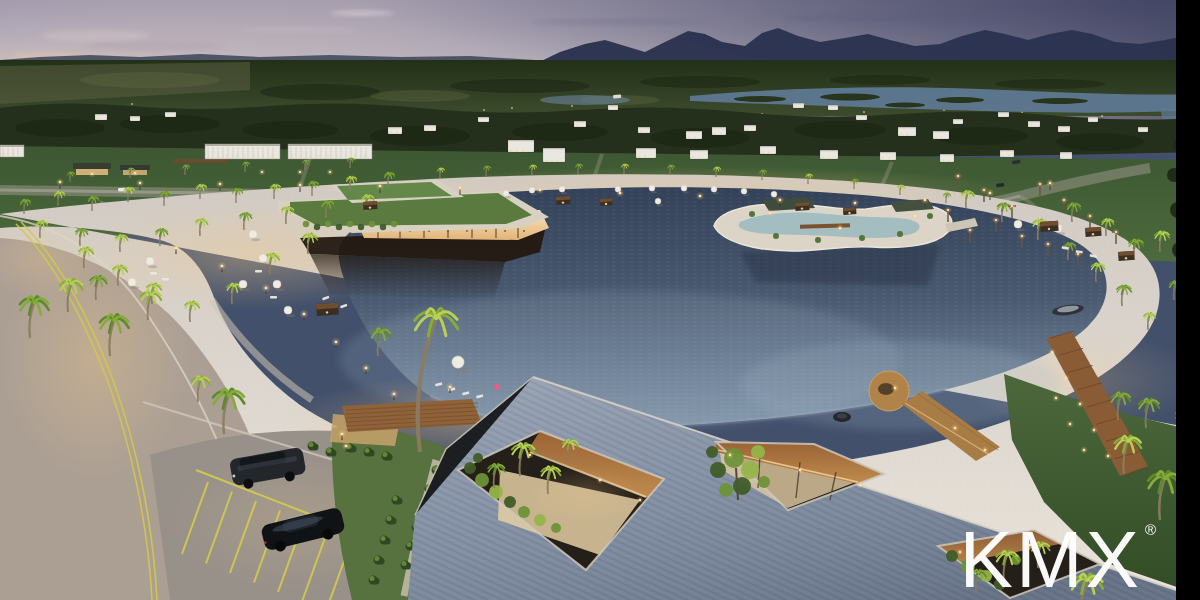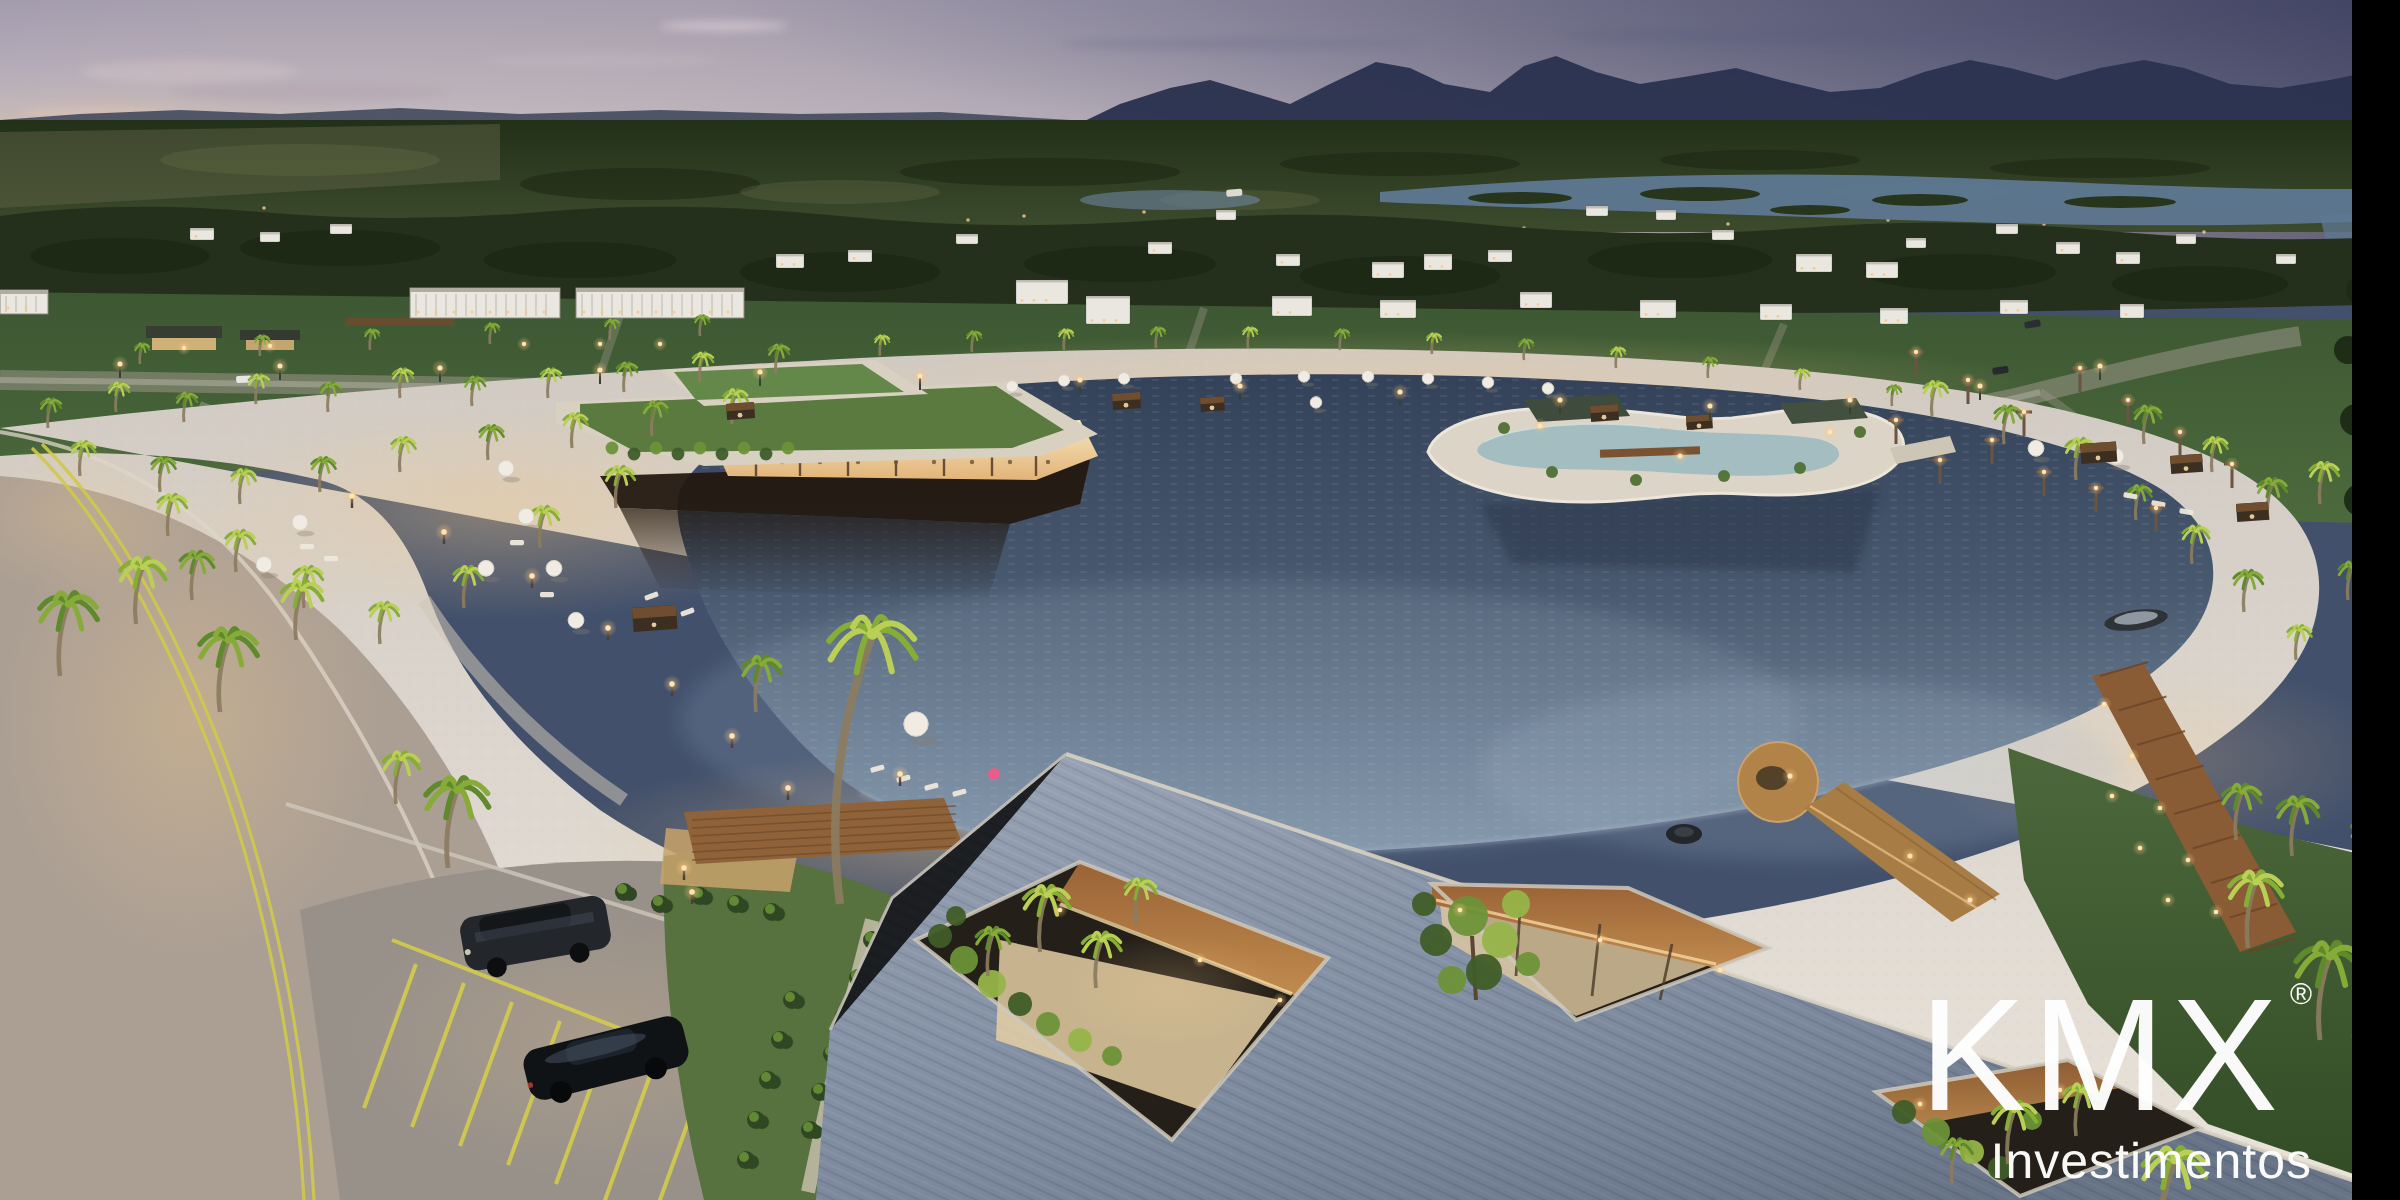--- a/index.html
+++ b/index.html
@@ -1811,15 +1811,14 @@
         <circle cx="1030" cy="545" r="3.9000000000000004" fill="url(#gGlow)" opacity="0.9"></circle>
         <circle cx="1030" cy="545" r="1.1700000000000002" fill="#ffe4b2"></circle>
       </g>
 </svg>
 
 <div class="watermark" style="color: rgb(255, 255, 255);">
   <div class="brand-row">
     <span class="brand">KMX</span>
     <span class="reg">®</span>
   </div>
-  <div class="subtitle">Investimentos</div>
 </div>
 </div>
 
 </body></html>

